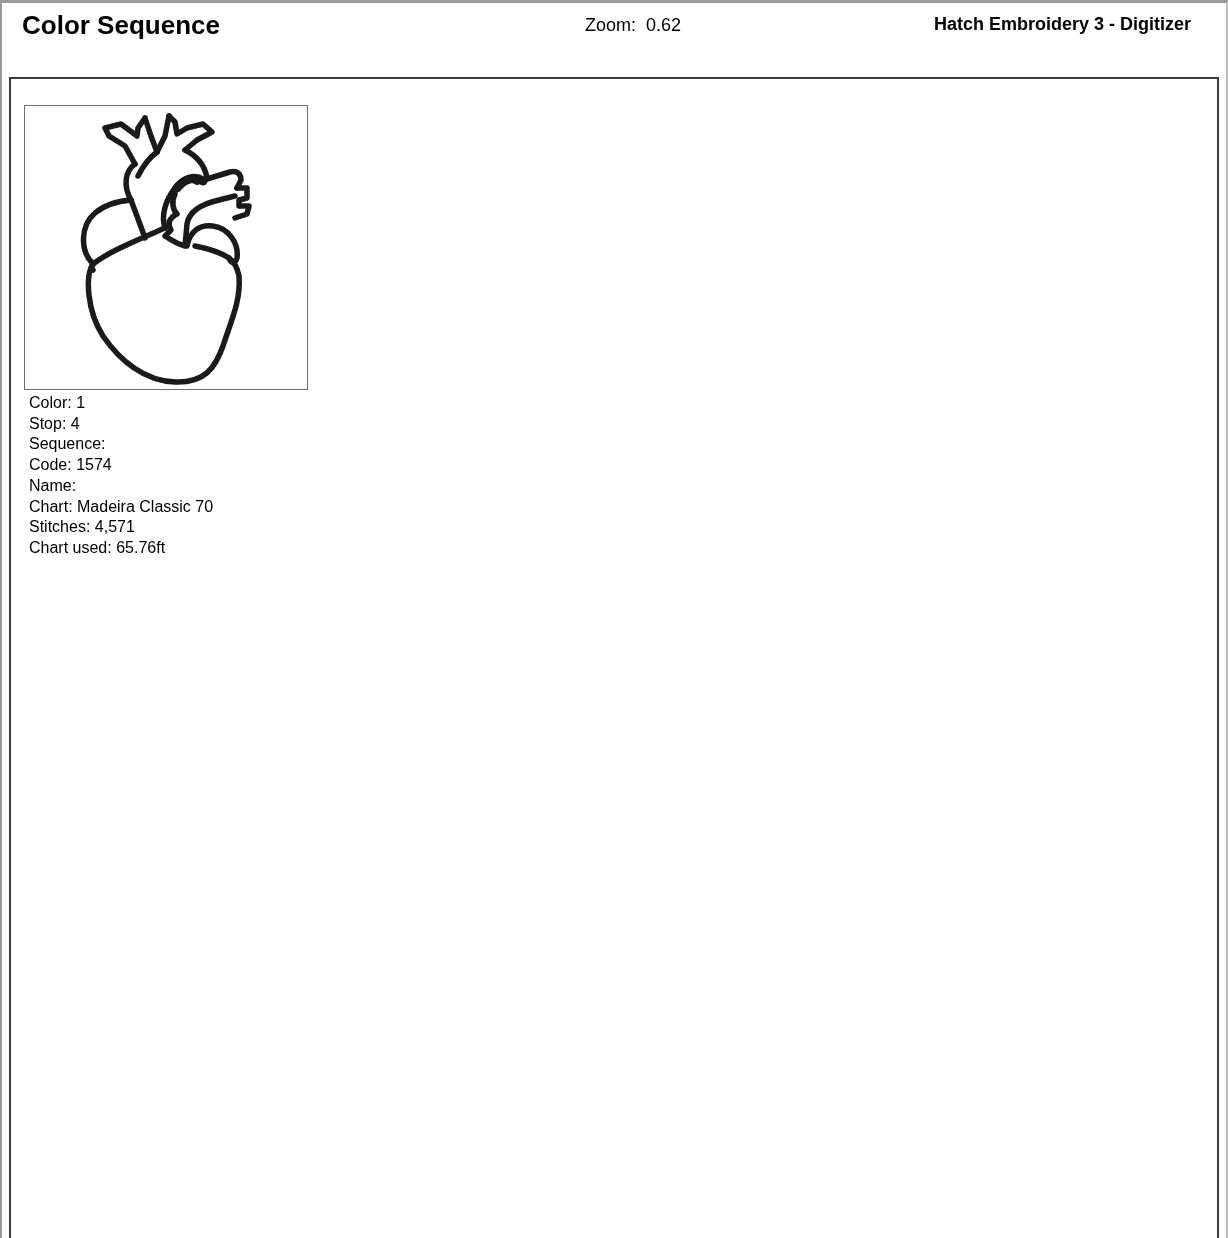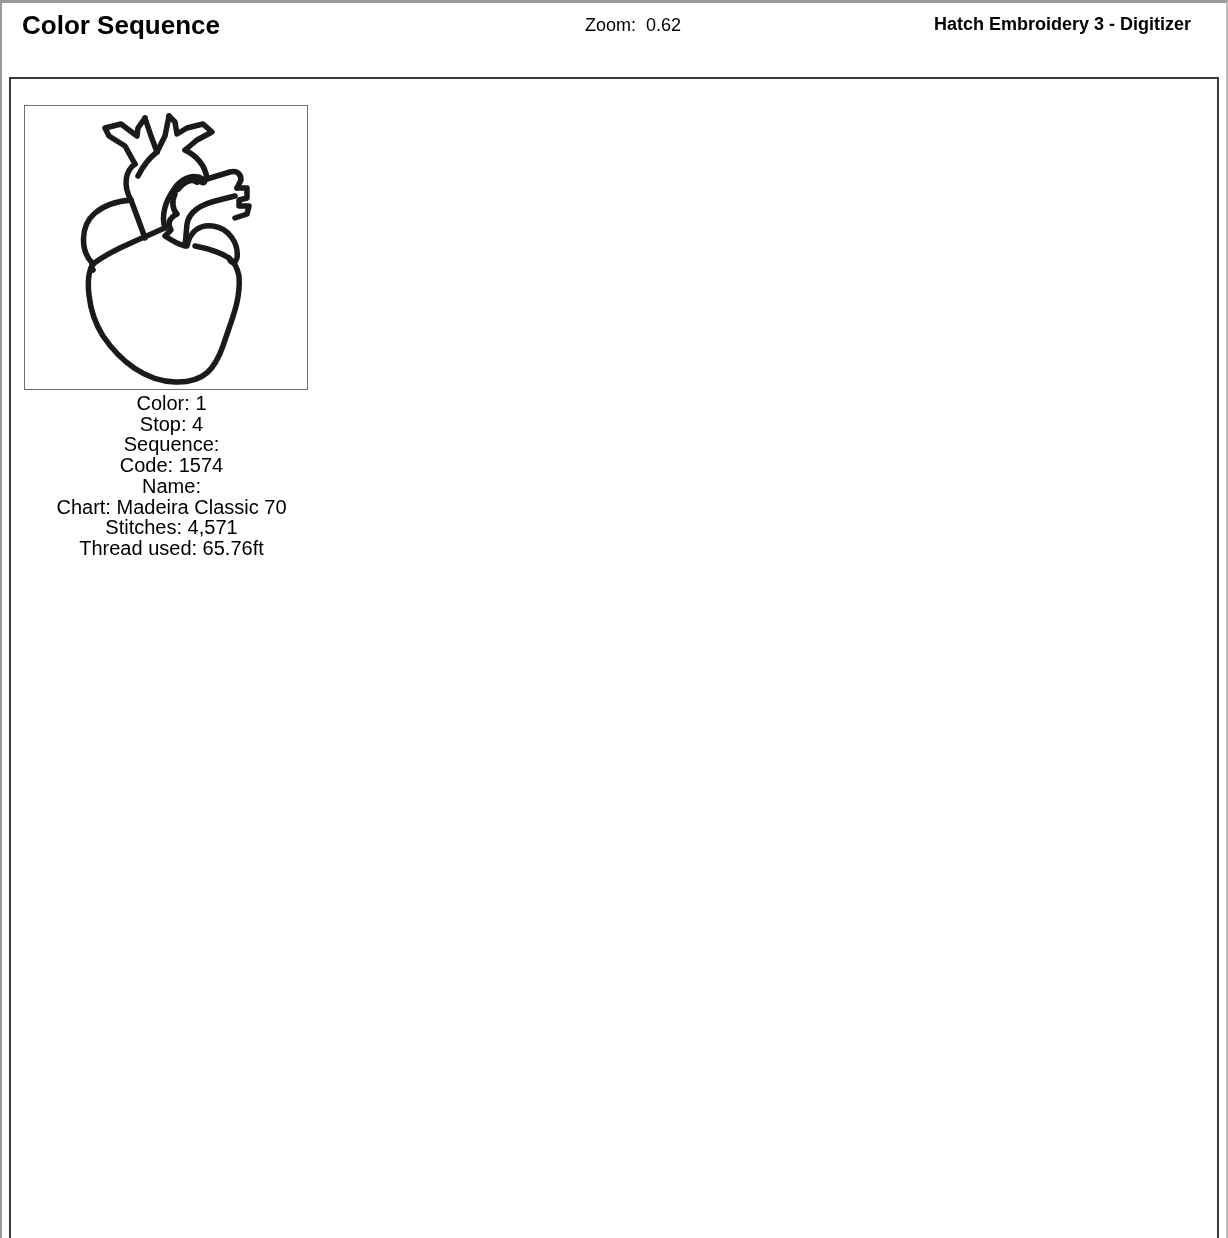--- a/index.html
+++ b/index.html
@@ -77,23 +77,22 @@
       position: relative;
     }
     .thumbnail svg {
       position: absolute;
       left: 0; top: 0;
     }
     .info-list {
       margin: 3px 0 0 5px;
       padding: 0;
       list-style: none;
-      font-size: 20px;
+      font-size: 16px;
       line-height: 20.7px;
-      text-align: center;
     }
     .info-list li {
       white-space: nowrap;
     }
   </style>
 </head>
 <body>
 
 <div class="page-edge"></div>
 
@@ -155,15 +154,15 @@
     </svg>
   </div>
   <ul class="info-list">
     <li>Color: 1</li>
     <li>Stop: 4</li>
     <li>Sequence:</li>
     <li>Code: 1574</li>
     <li>Name:</li>
     <li>Chart: Madeira Classic 70</li>
     <li>Stitches: 4,571</li>
-    <li>Thread used: 65.76ft</li>
+    <li>Chart used: 65.76ft</li>
   </ul>
 </div>
 
 </body></html>

